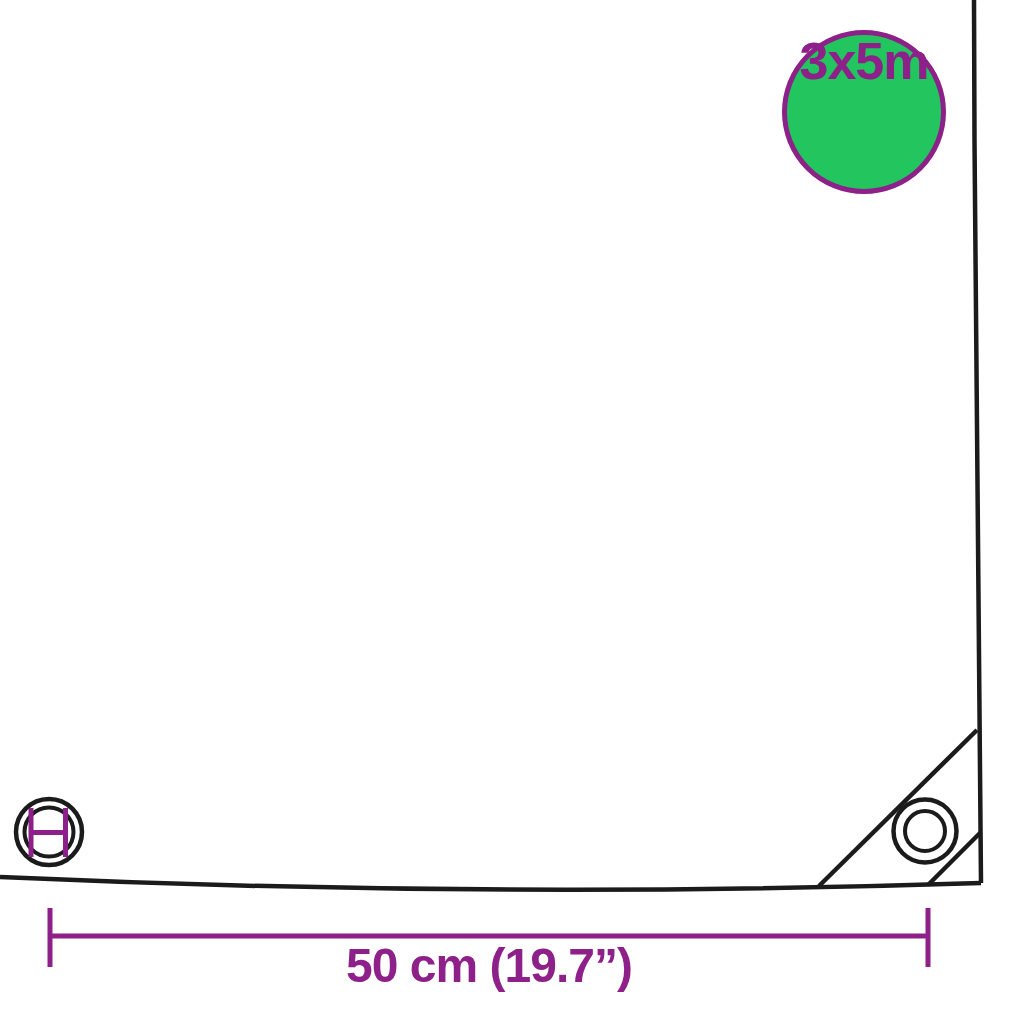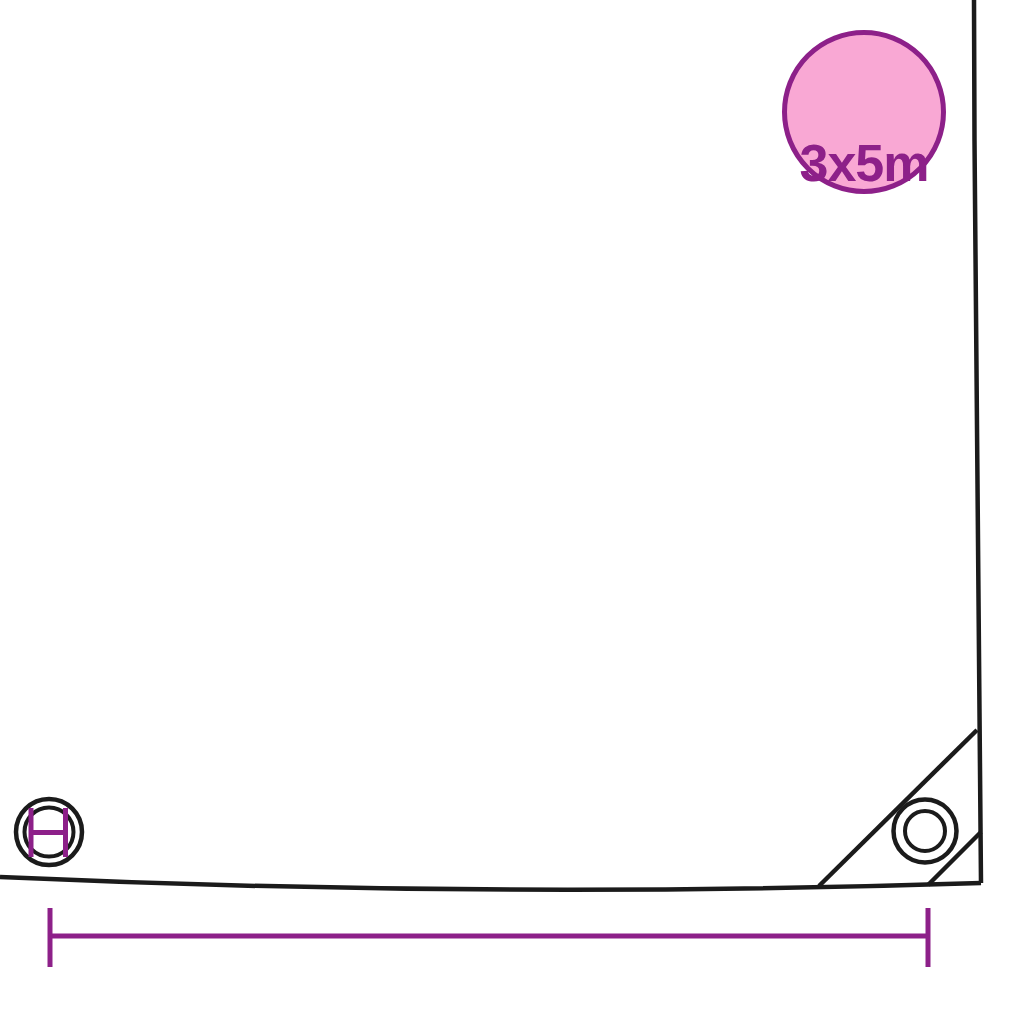--- a/index.html
+++ b/index.html
@@ -15,21 +15,21 @@
     overflow:hidden;
     font-family:"Liberation Sans", sans-serif;
   }
   .art{position:absolute;left:0;top:0;width:1024px;height:1024px;}
   .k{fill:none;stroke:var(--line);stroke-width:4.5;stroke-linecap:butt;}
   .k.thin{stroke-width:4;}
   .p line{stroke:var(--accent);stroke-width:5;stroke-linecap:butt;}
   .badge{
     position:absolute;left:782px;top:30px;width:164px;height:164px;
     box-sizing:border-box;border:5px solid var(--accent);border-radius:50%;
-    display:flex;align-items:flex-end;justify-content:center;background:#f9a8d4;
+    display:flex;align-items:flex-start;justify-content:center;background:#22c55e;
   }
   .badge-text{
     font-weight:700;font-size:52px;line-height:1;
     color:var(--accent);letter-spacing:-1px;
   }
   .label{
     position:absolute;font-weight:700;font-size:48px;line-height:1;
     color:var(--accent);letter-spacing:-1px;white-space:nowrap;
   }
   .eyelet-label{left:12px;top:747px;}
@@ -64,14 +64,15 @@
       <line x1="50" y1="908" x2="50" y2="967"></line>
       <line x1="928" y1="908" x2="928" y2="967"></line>
     </g>
   </svg>
 
   <div class="badge">
     <span class="badge-text">3x5m</span>
   </div>
 
 
+  <div class="label spacing-label">50 cm (19.7”)</div>
 
 </div>
 
 </body></html>

